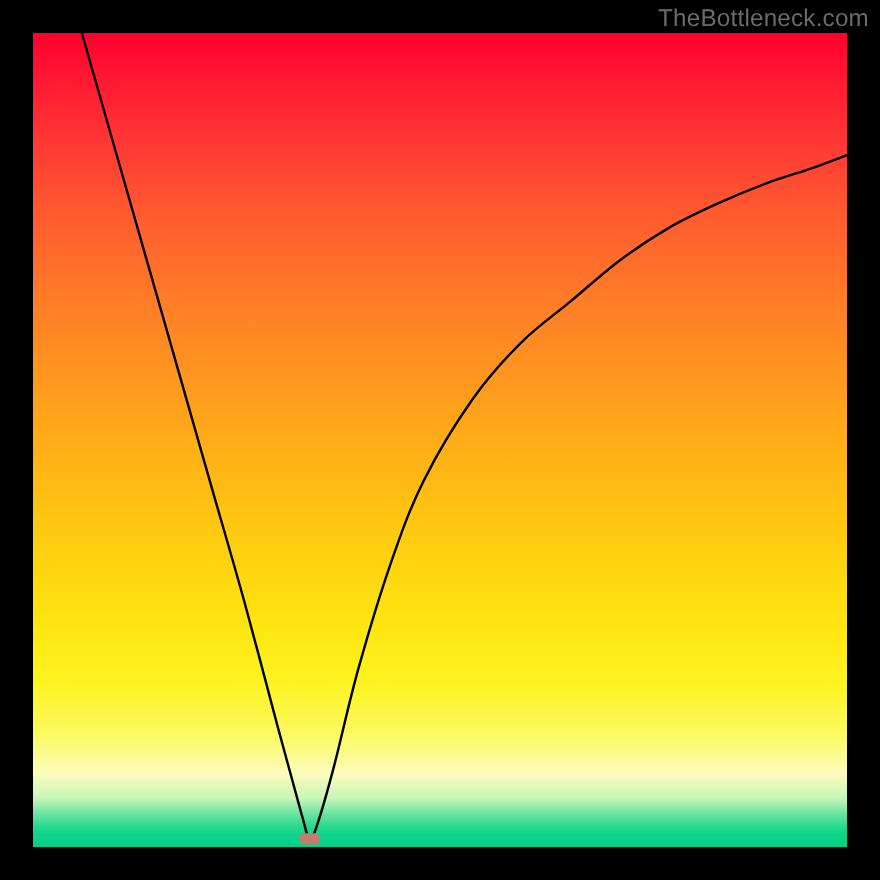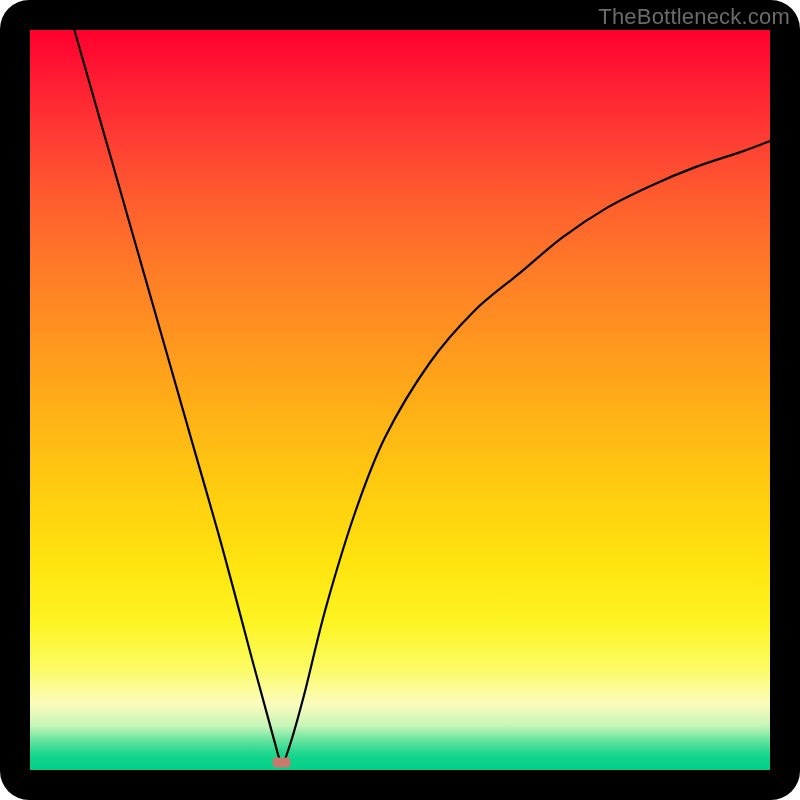--- a/index.html
+++ b/index.html
@@ -8,21 +8,20 @@
     width: 800px;
     height: 800px;
     background: #fff;
     overflow: hidden;
   }
   .chart-container {
     position: relative;
     width: 800px;
     height: 800px;
     background: #000;
-    border-radius: 29px;
   }
   .plot-area {
     position: absolute;
     left: 30px;
     top: 30px;
     width: 740px;
     height: 740px;
     overflow: hidden;
   }
   .gradient-bg {

